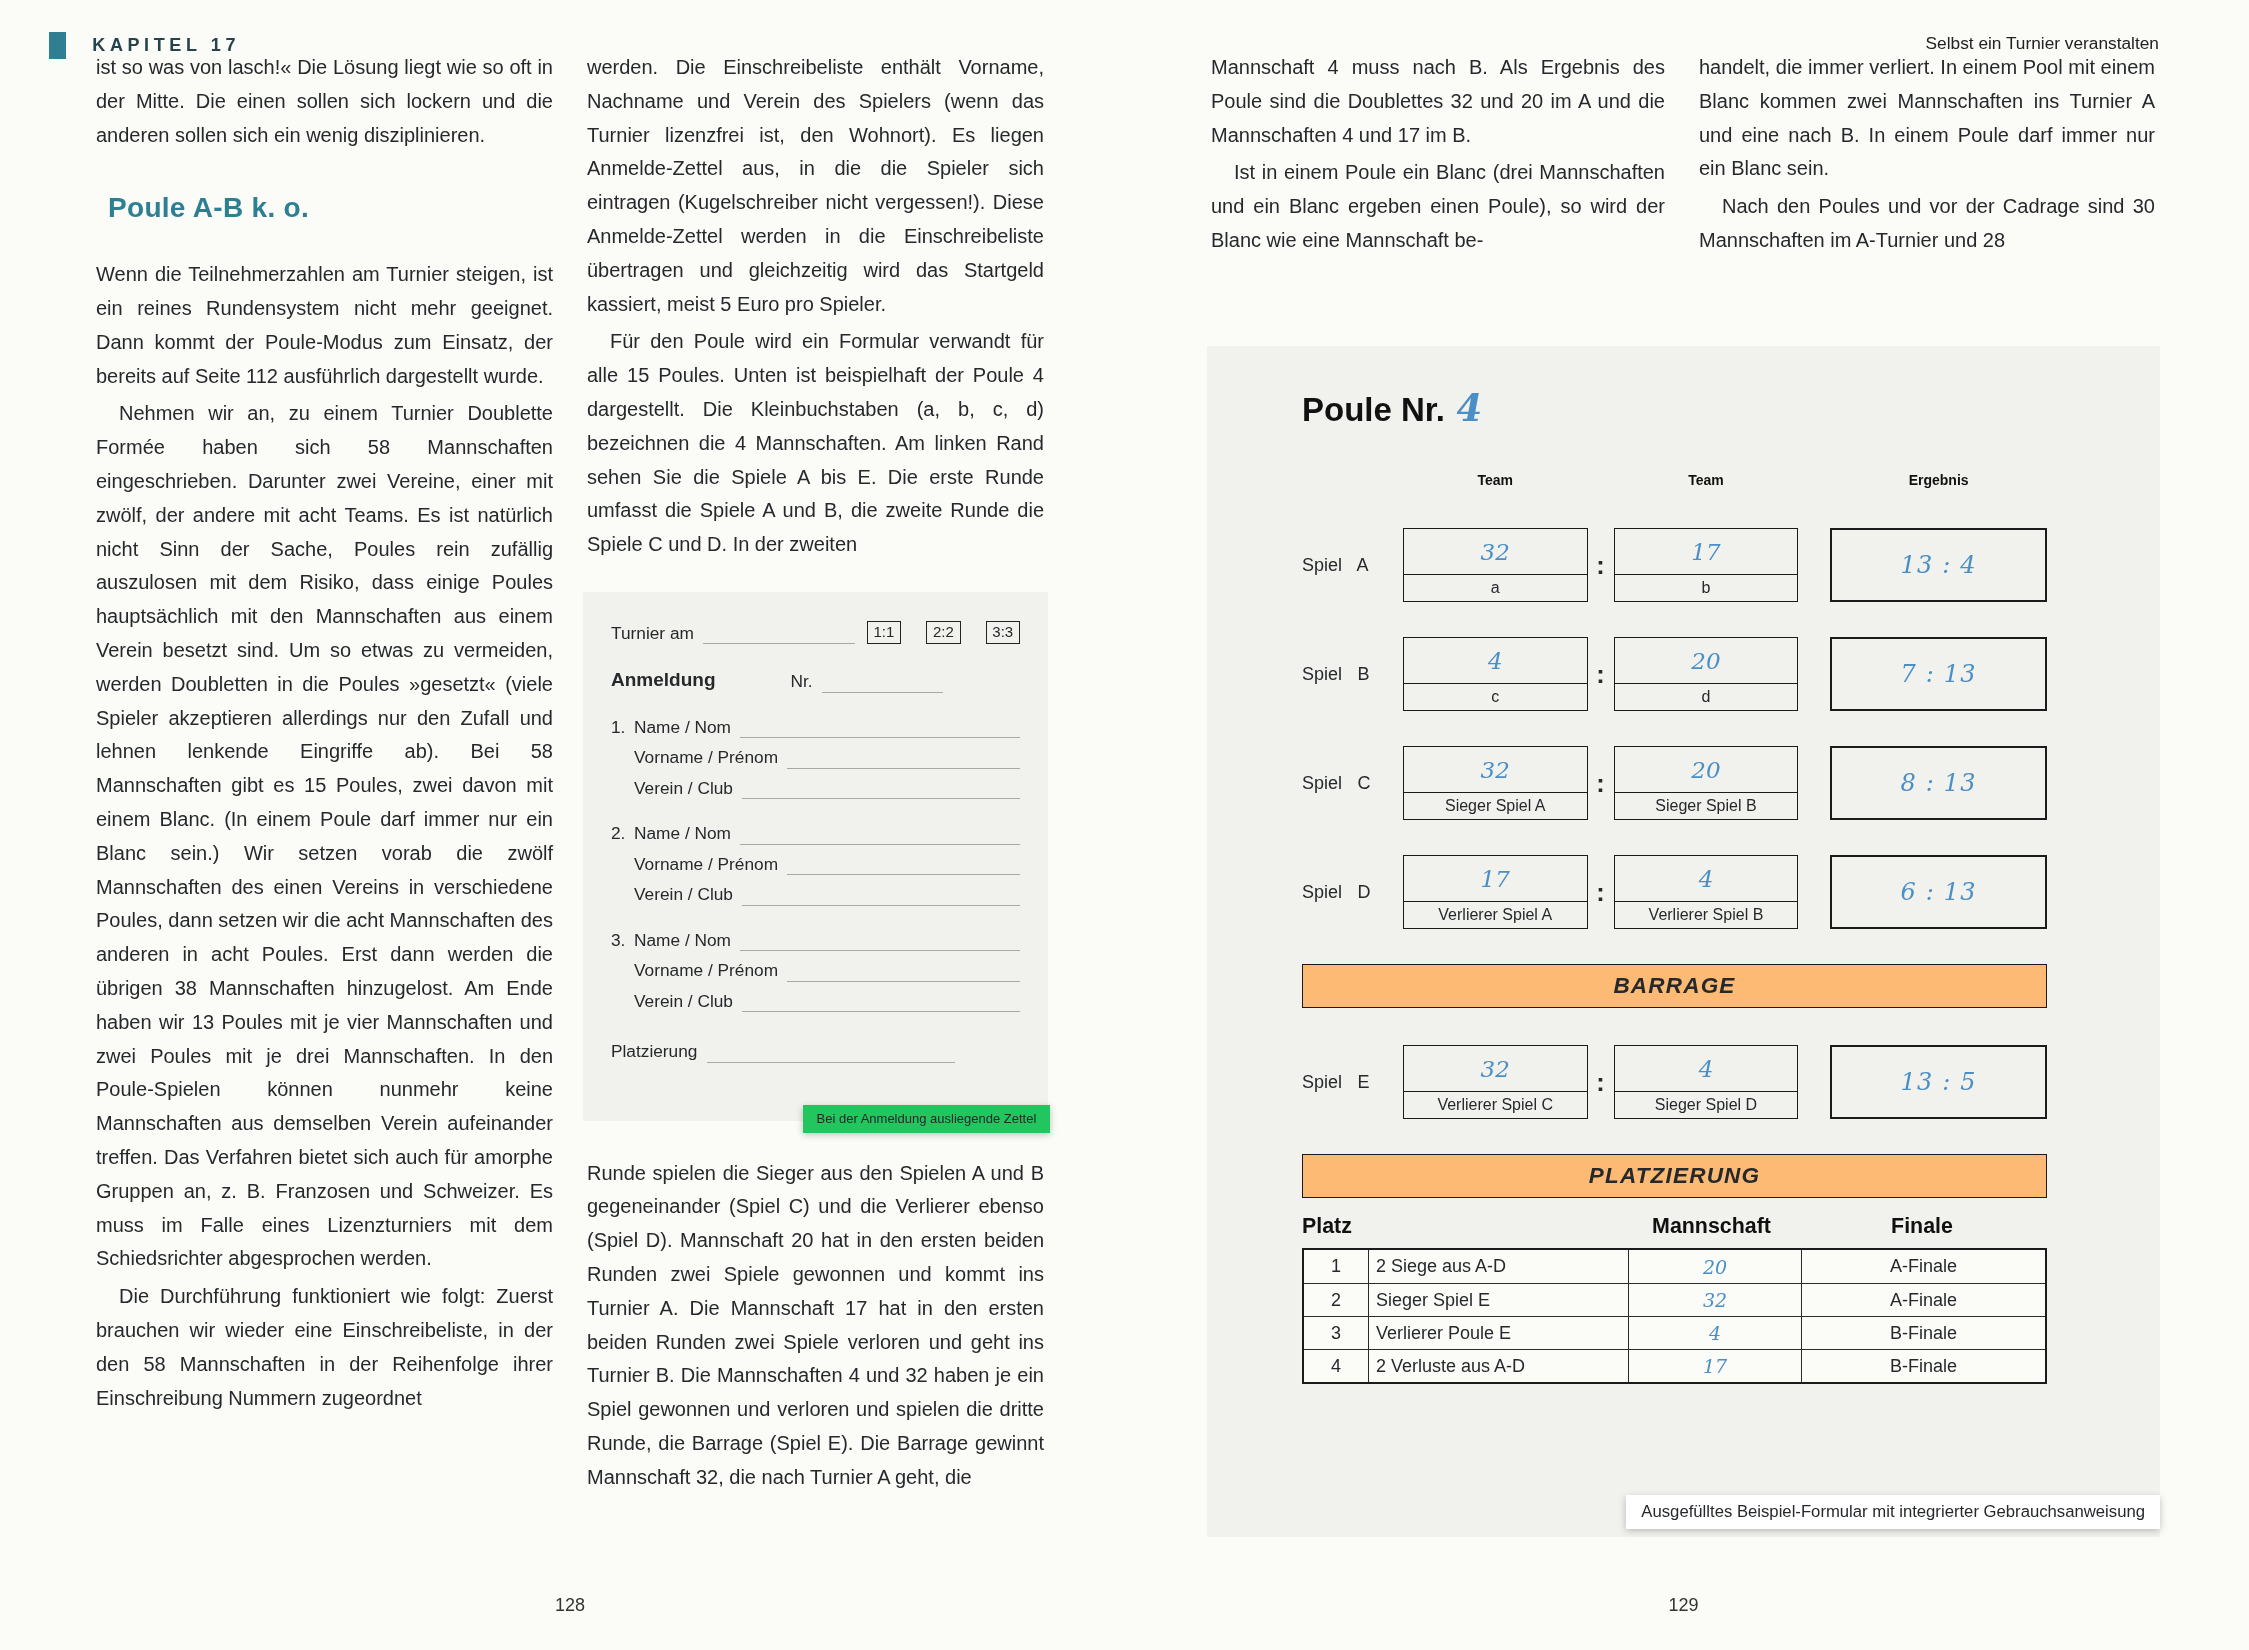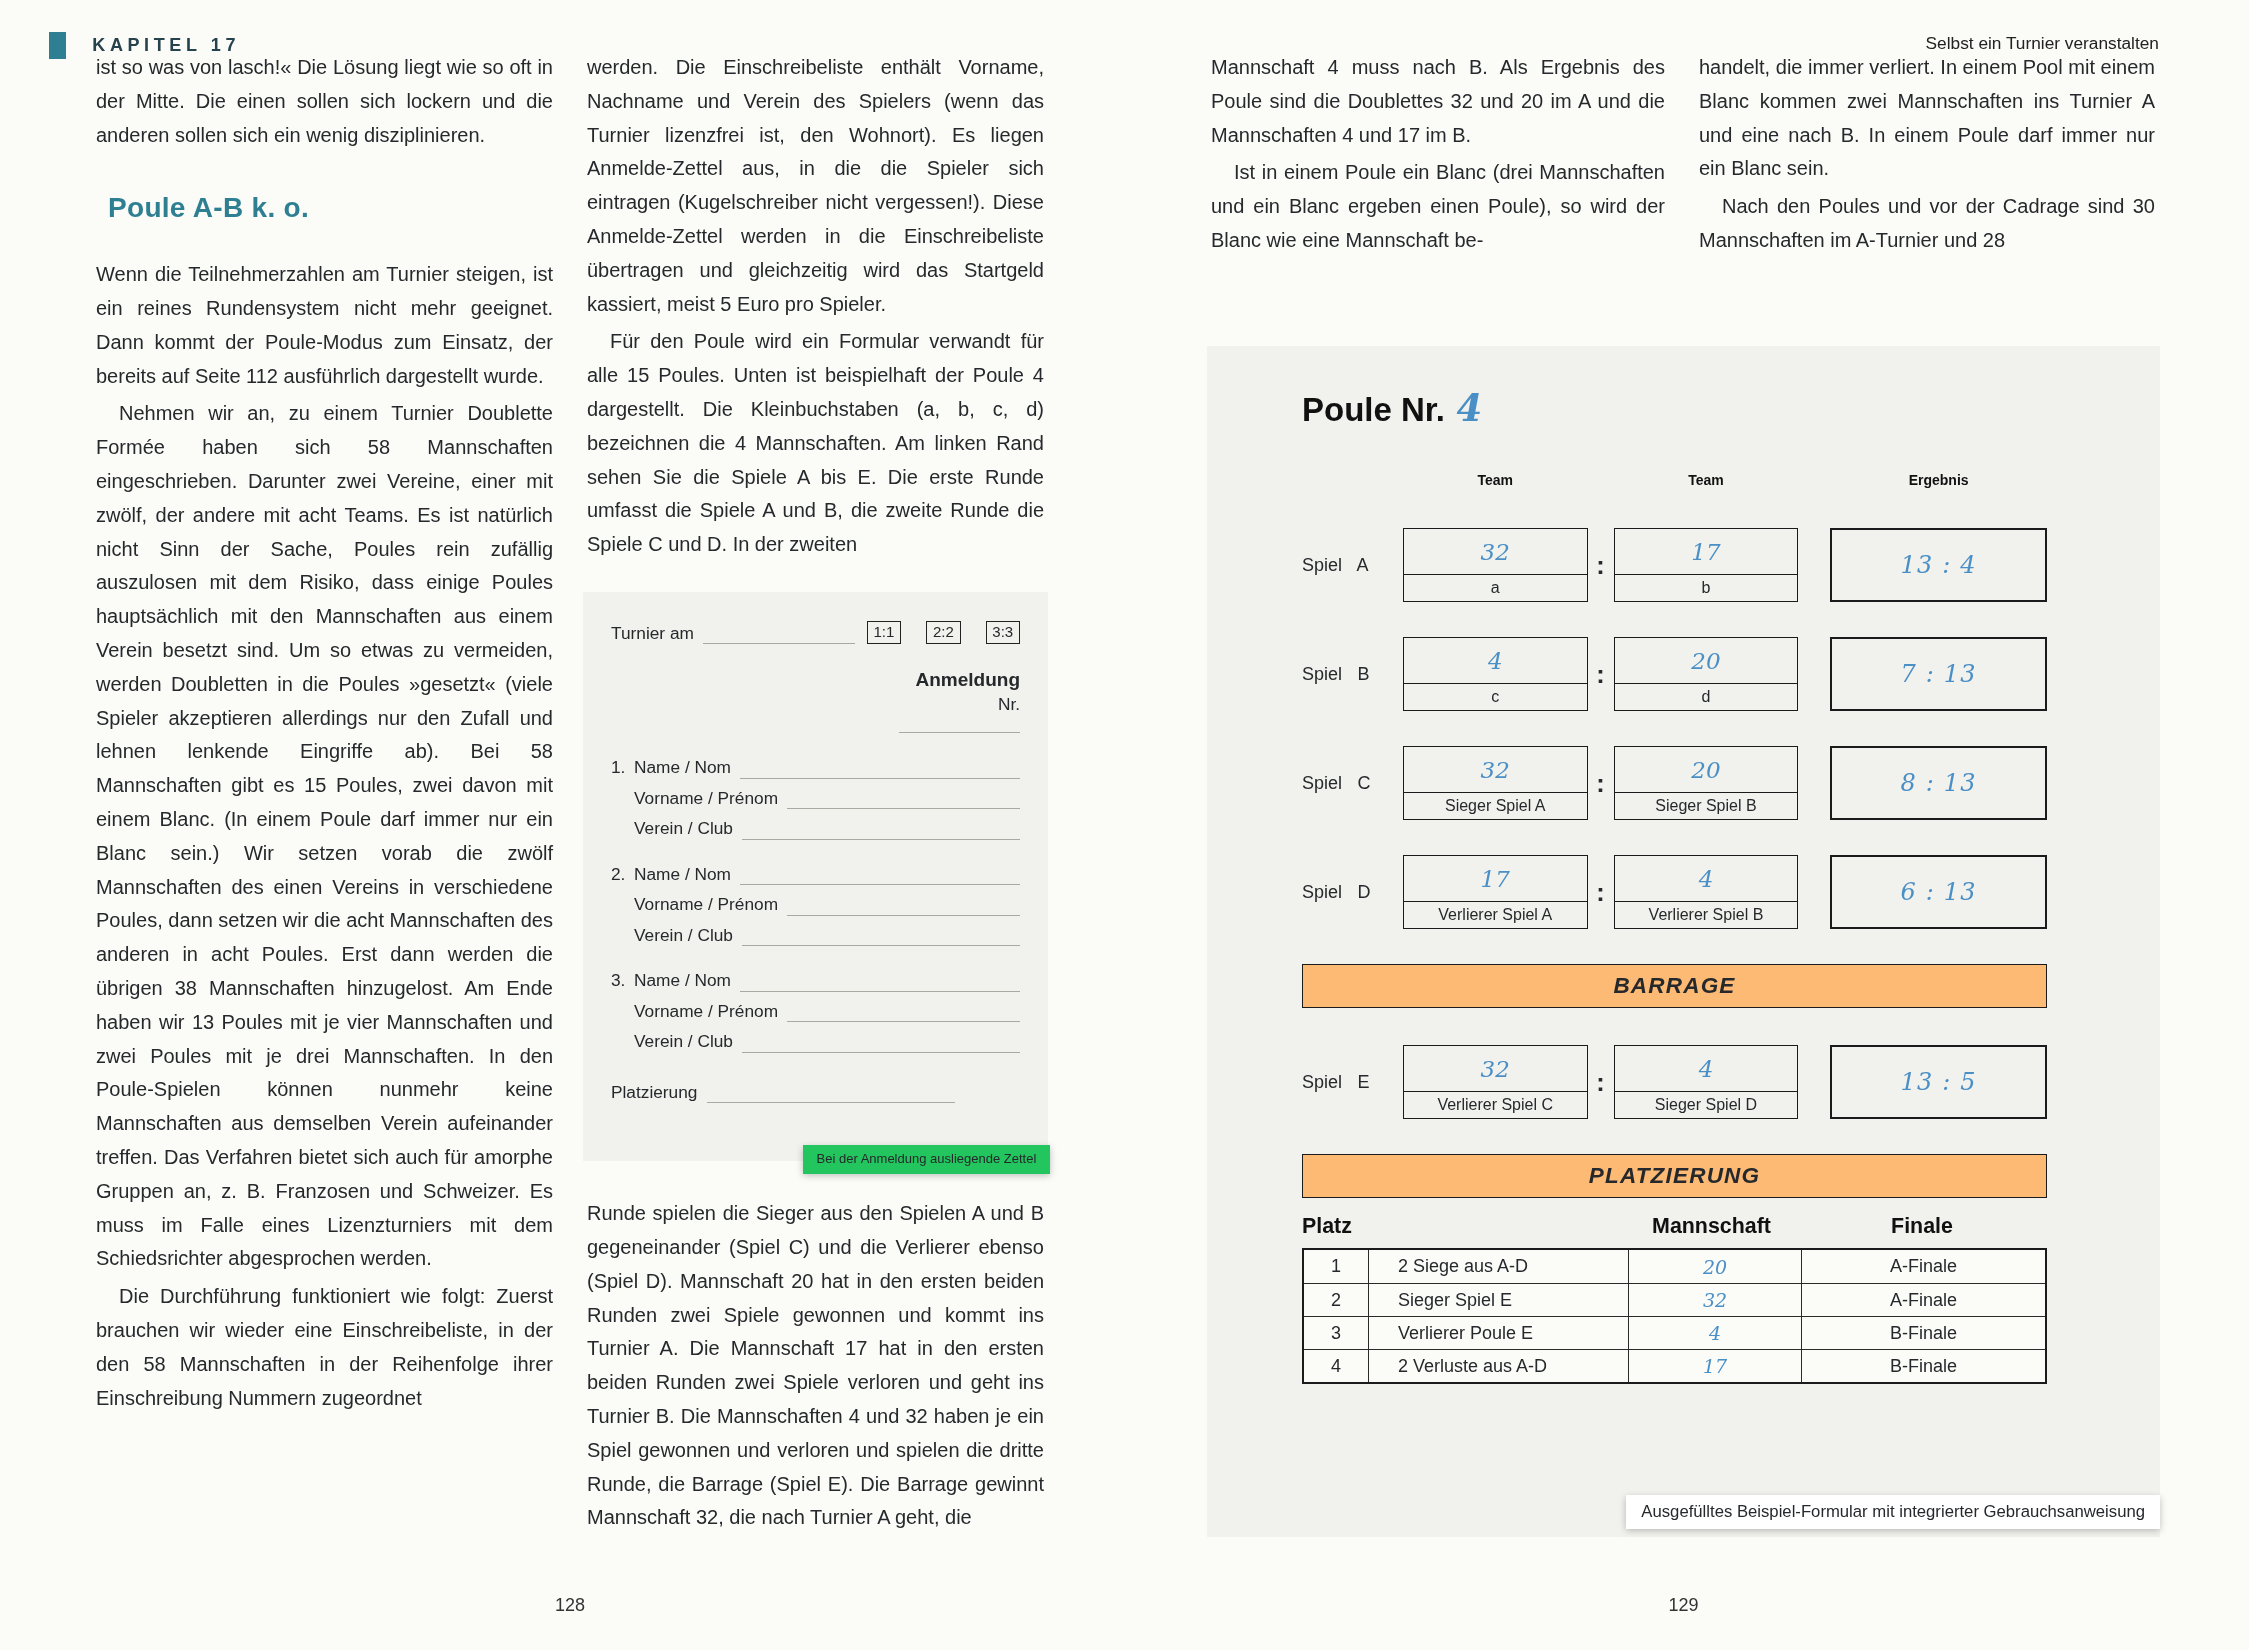--- a/index.html
+++ b/index.html
@@ -95,21 +95,21 @@
   .bar-platz{ margin-top:28px; margin-bottom:16px; }
 
   .pt-head{ display:flex; font-weight:700; font-size:21.4px; margin:0 0 9.2px; color:#111; }
   .pt-head .h1{ width:323px; }
   .pt-head .h2{ width:173px; text-align:center; }
   .pt-head .h3{ width:248px; text-align:center; }
   .pt-body{ border:2px solid var(--line); background:#fbfbf8; }
   .pt-row{ display:flex; align-items:center; height:33px; font-size:18px; border-top:1.2px solid #2a2a2a; }
   .pt-row:first-child{ border-top:none; }
   .c-platz{ width:64px; text-align:center; }
-  .c-desc{ width:260px; padding-left:29px; border-left:1.2px solid #2a2a2a; align-self:stretch; display:flex; align-items:center; }
+  .c-desc{ width:260px; padding-left:7px; border-left:1.2px solid #2a2a2a; align-self:stretch; display:flex; align-items:center; }
   .c-mann{ width:173px; text-align:center; font-size:19px; border-left:1.2px solid #2a2a2a; align-self:stretch; display:flex; align-items:center; justify-content:center; }
   .c-finale{ flex:1; text-align:center; border-left:1.2px solid #2a2a2a; align-self:stretch; display:flex; align-items:center; justify-content:center; }
 
   .pf-caption{
     position:absolute; right:0; bottom:8px; background:#fff;
     padding:7px 15px; font-size:16.7px; white-space:nowrap;
     box-shadow:0 2.3px 7px rgba(0,0,0,0.25);
   }
 
   
@@ -144,21 +144,21 @@
   <div class="anmeldezettel">
     <div class="az-row" style="margin-top:0;">
       <span>Turnier am</span>
       <span class="uline grow"></span>
       <span class="score-boxes">
         <span class="score-box">1:1</span>
         <span class="score-box">2:2</span>
         <span class="score-box">3:3</span>
       </span>
     </div>
-    <div class="az-row" style="margin-top:24px;flex-direction:column;">
+    <div class="az-row" style="margin-top:24px;">
       <span class="az-bold">Anmeldung</span>
       <span class="az-nr">Nr.</span>
       <span class="uline w200"></span>
     </div>
 
     <div class="az-entry">
       <div class="az-row">
         <span class="az-num">1.</span>
         <span>Name / Nom</span>
         <span class="uline grow"></span>

